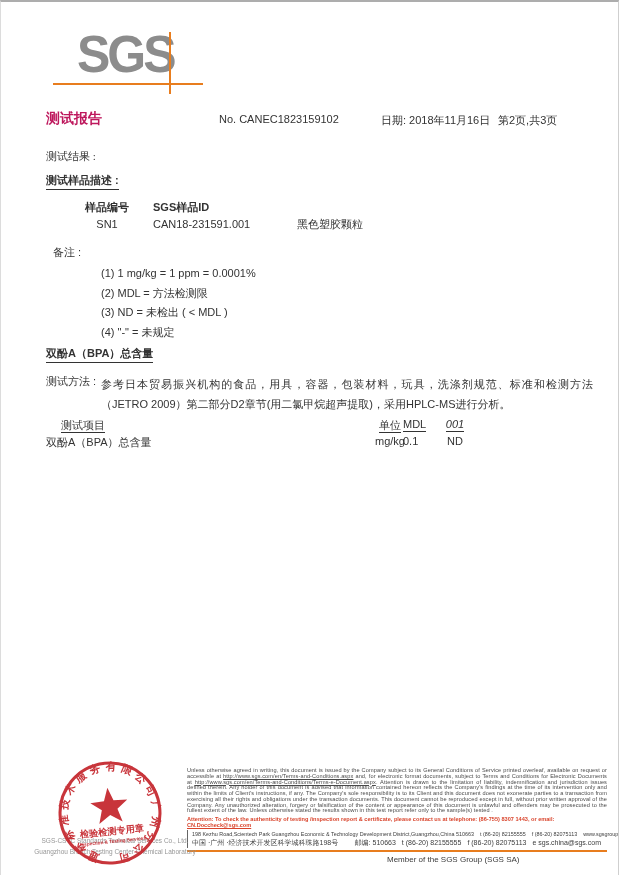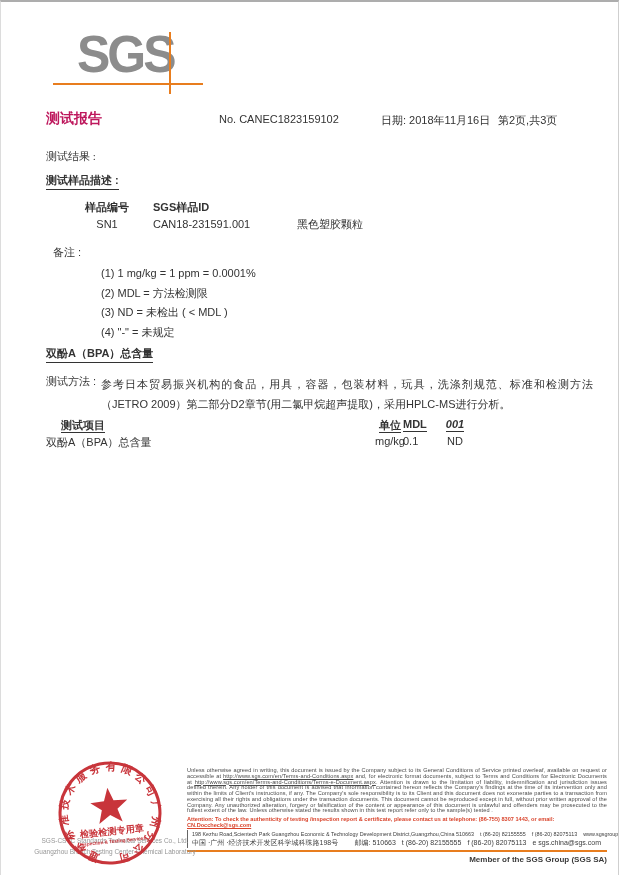--- a/index.html
+++ b/index.html
@@ -41,39 +41,39 @@
   .method-label { position:absolute; left:45px; top:372px; }
   .method-text  { position:absolute; left:100px; top:372px; width:492px; font-size:11px; line-height:20px; text-align:justify; }
   
   .result-table { position:absolute; left:0; top:416px; width:100%; font-size:11px; }
   .result-table .tr { position:relative; height:17px; }
   .rt-name  { position:absolute; left:45px; top:0; }
   .rt-name.head { left:60px; font-weight:bold; }
   .rt-unit  { position:absolute; left:368px; width:42px; top:0; text-align:center; }
   .rt-mdl   { position:absolute; left:402px; width:36px; top:0; text-align:left; }
   .rt-001   { position:absolute; left:434px; width:40px; top:0; text-align:center; }
-  .head .u  { border-bottom:1px solid #333; padding-bottom:1px; font-weight:bold; }
+  .head .u  { border-bottom:1px solid #333; padding-bottom:1px; font-weight:normal; }
   .head .it { font-style:italic; }
   
   .stamp { position:absolute; left:56px; top:758px; width:106px; height:106px; z-index:3; opacity:0.92; }
   .company-lines { position:absolute; left:28px; top:833px; width:172px; z-index:2;
     font-size:6.5px; line-height:11px; color:#979797; text-align:center; }
   .footer-right { position:absolute; left:186px; top:766px; width:420px; }
   .disclaimer { font-size:5.6px; line-height:5.75px; color:#4a4a4a; text-align:justify; letter-spacing:0.1px; }
   .disclaimer .lnk { text-decoration:underline; }
   .attention { margin-top:2px; font-size:5.6px; line-height:6px; color:#d9442c; font-weight:bold; }
   .attention .lnk { text-decoration:underline; }
   .address-block { margin-top:2px; border-left:1px solid #666; padding-left:4px; }
   .addr-row { display:flex; align-items:flex-end; white-space:nowrap; }
   .addr-row.en { font-size:5.4px; line-height:8px; color:#3d3d3d; }
   .addr-row.cn { font-size:7px; line-height:10px; color:#3d3d3d; }
   .addr-row span { margin-right:6px; }
   .addr-row .grow { flex:1; }
   .orange-rule { margin-top:2px; height:2px; background:#e87d1e; }
-  .member-line { margin-top:3px; padding-left:200px; font-size:8px; color:#3a3a3a; text-align:right;font-weight:bold; }
+  .member-line { margin-top:3px; padding-left:200px; font-size:8px; color:#3a3a3a; text-align:left; }
 </style>
 </head>
 <body>
 
 <div class="doc">
 
   <div class="logo">
     <span class="sgs-text">SGS</span>
     <div class="v-line"></div>
     <div class="h-line"></div>

